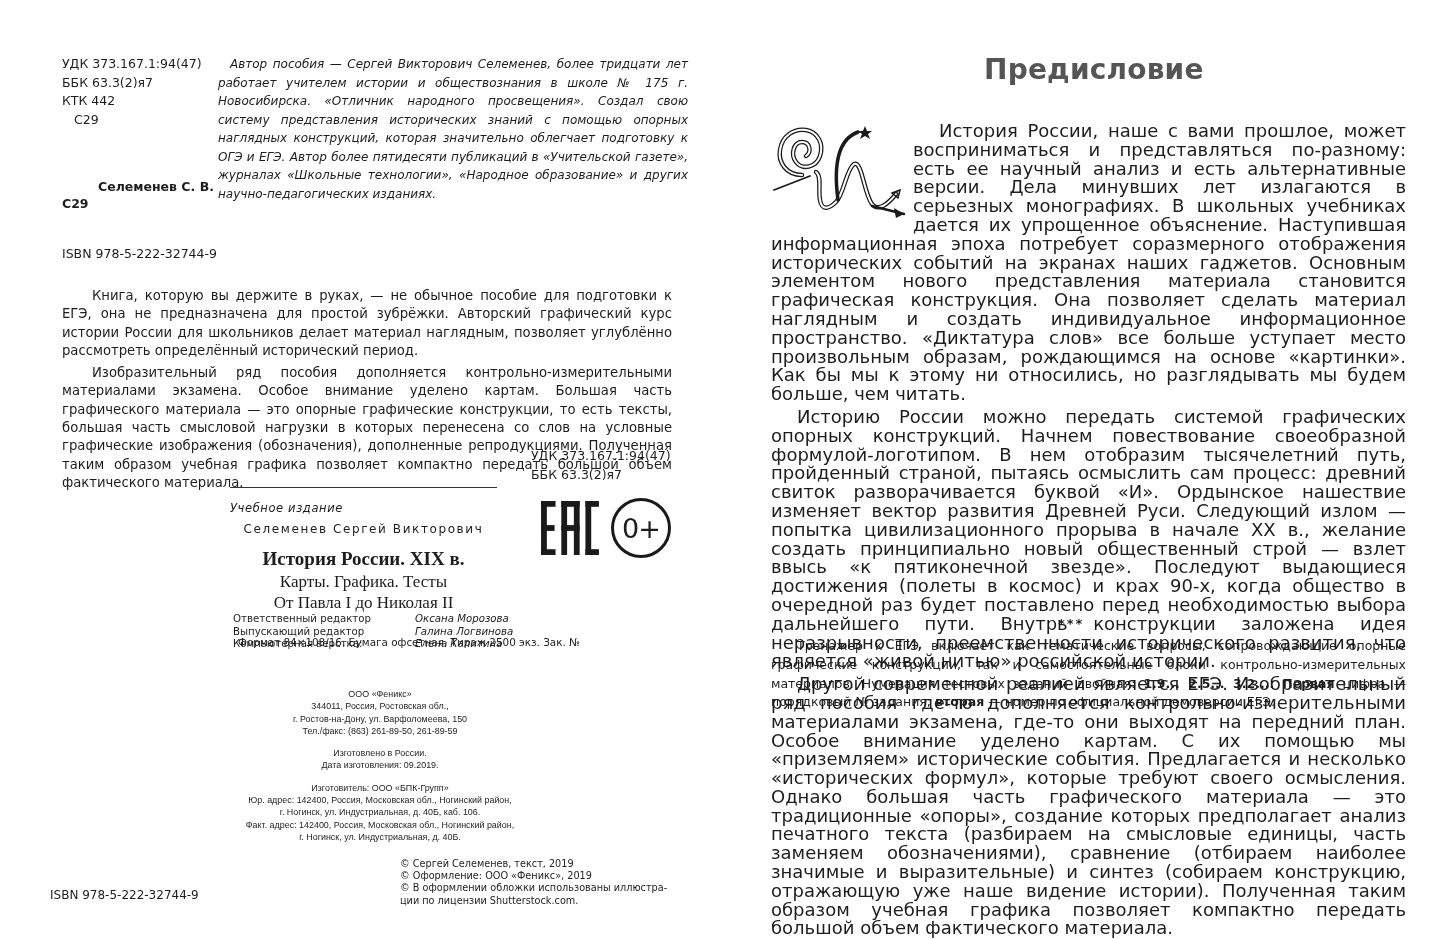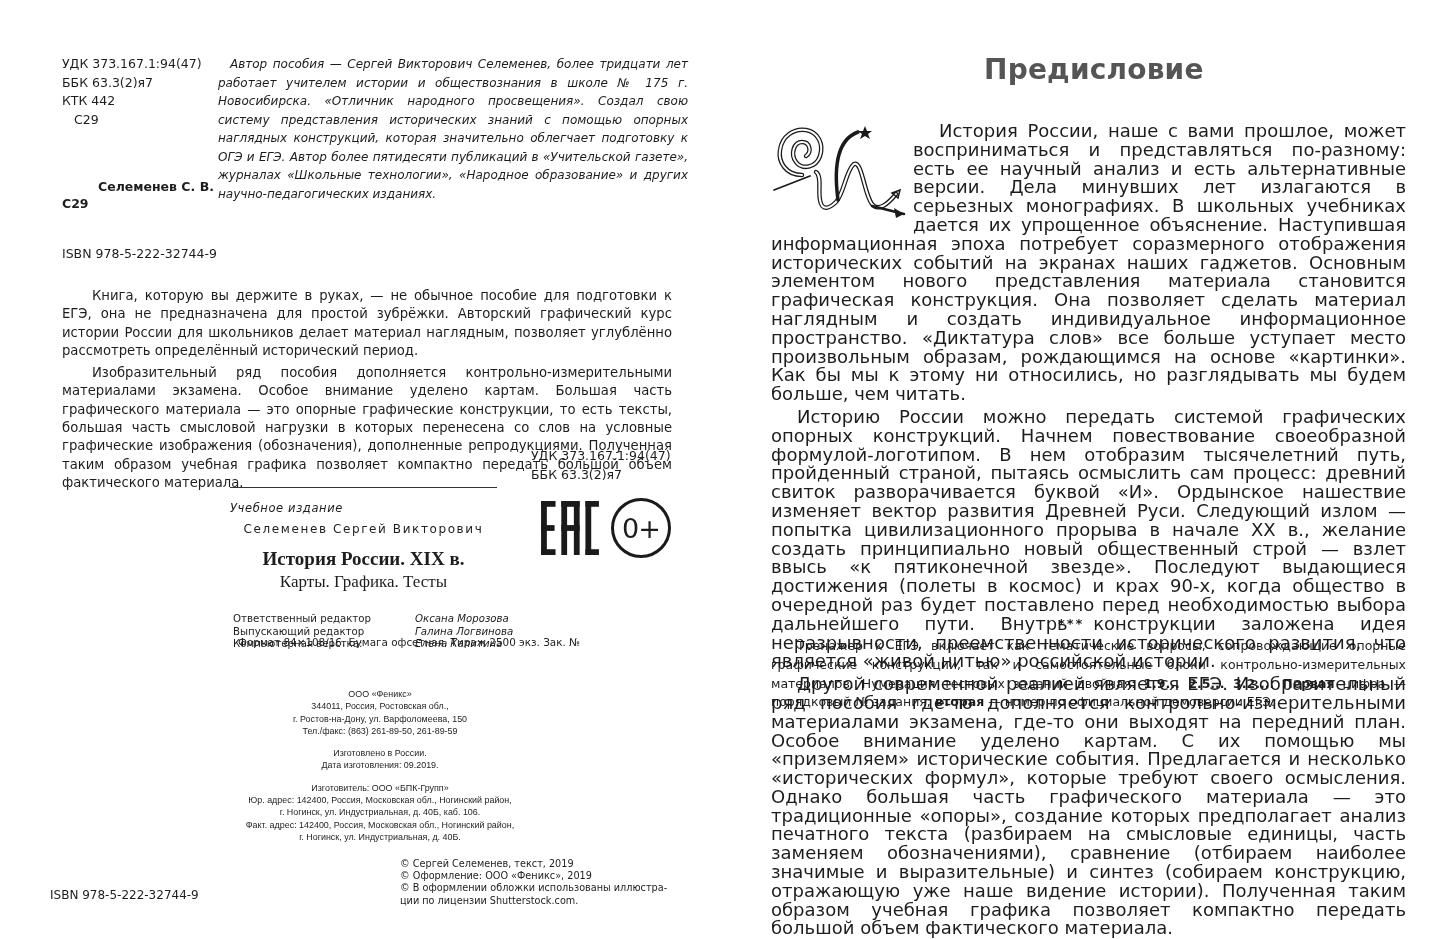--- a/index.html
+++ b/index.html
@@ -100,20 +100,21 @@
       </g>
     </svg>
     <div class="age-badge sans">0+</div>
   </div>
 
   <div class="abs edition-type sans">Учебное издание</div>
   <div class="abs full-name sans">Селеменев Сергей Викторович</div>
   <div class="abs book-title">История России. XIX в.</div>
   <div class="abs book-subtitle">
     <div>Карты. Графика. Тесты</div>
+    <div>От Павла I до Николая II</div>
   </div>
 
   <div class="abs credits sans">
     <div class="row">
       <span class="role">Ответственный редактор</span>
       <span class="person">Оксана Морозова</span>
     </div>
     <div class="row">
       <span class="role">Выпускающий редактор</span>
       <span class="person">Галина Логвинова</span>

